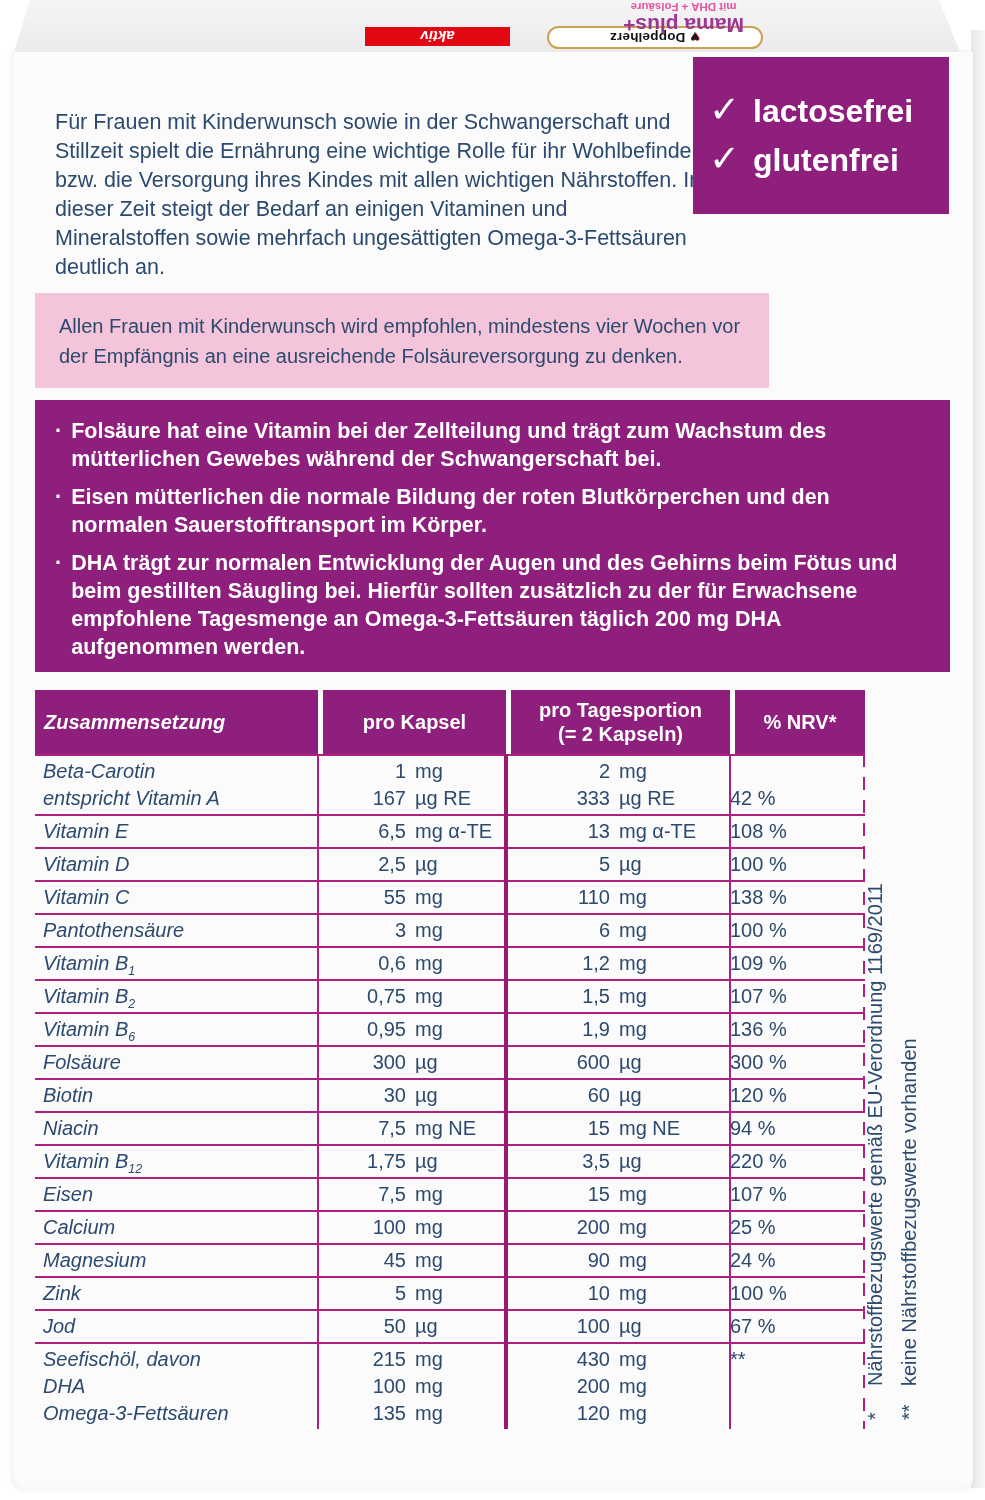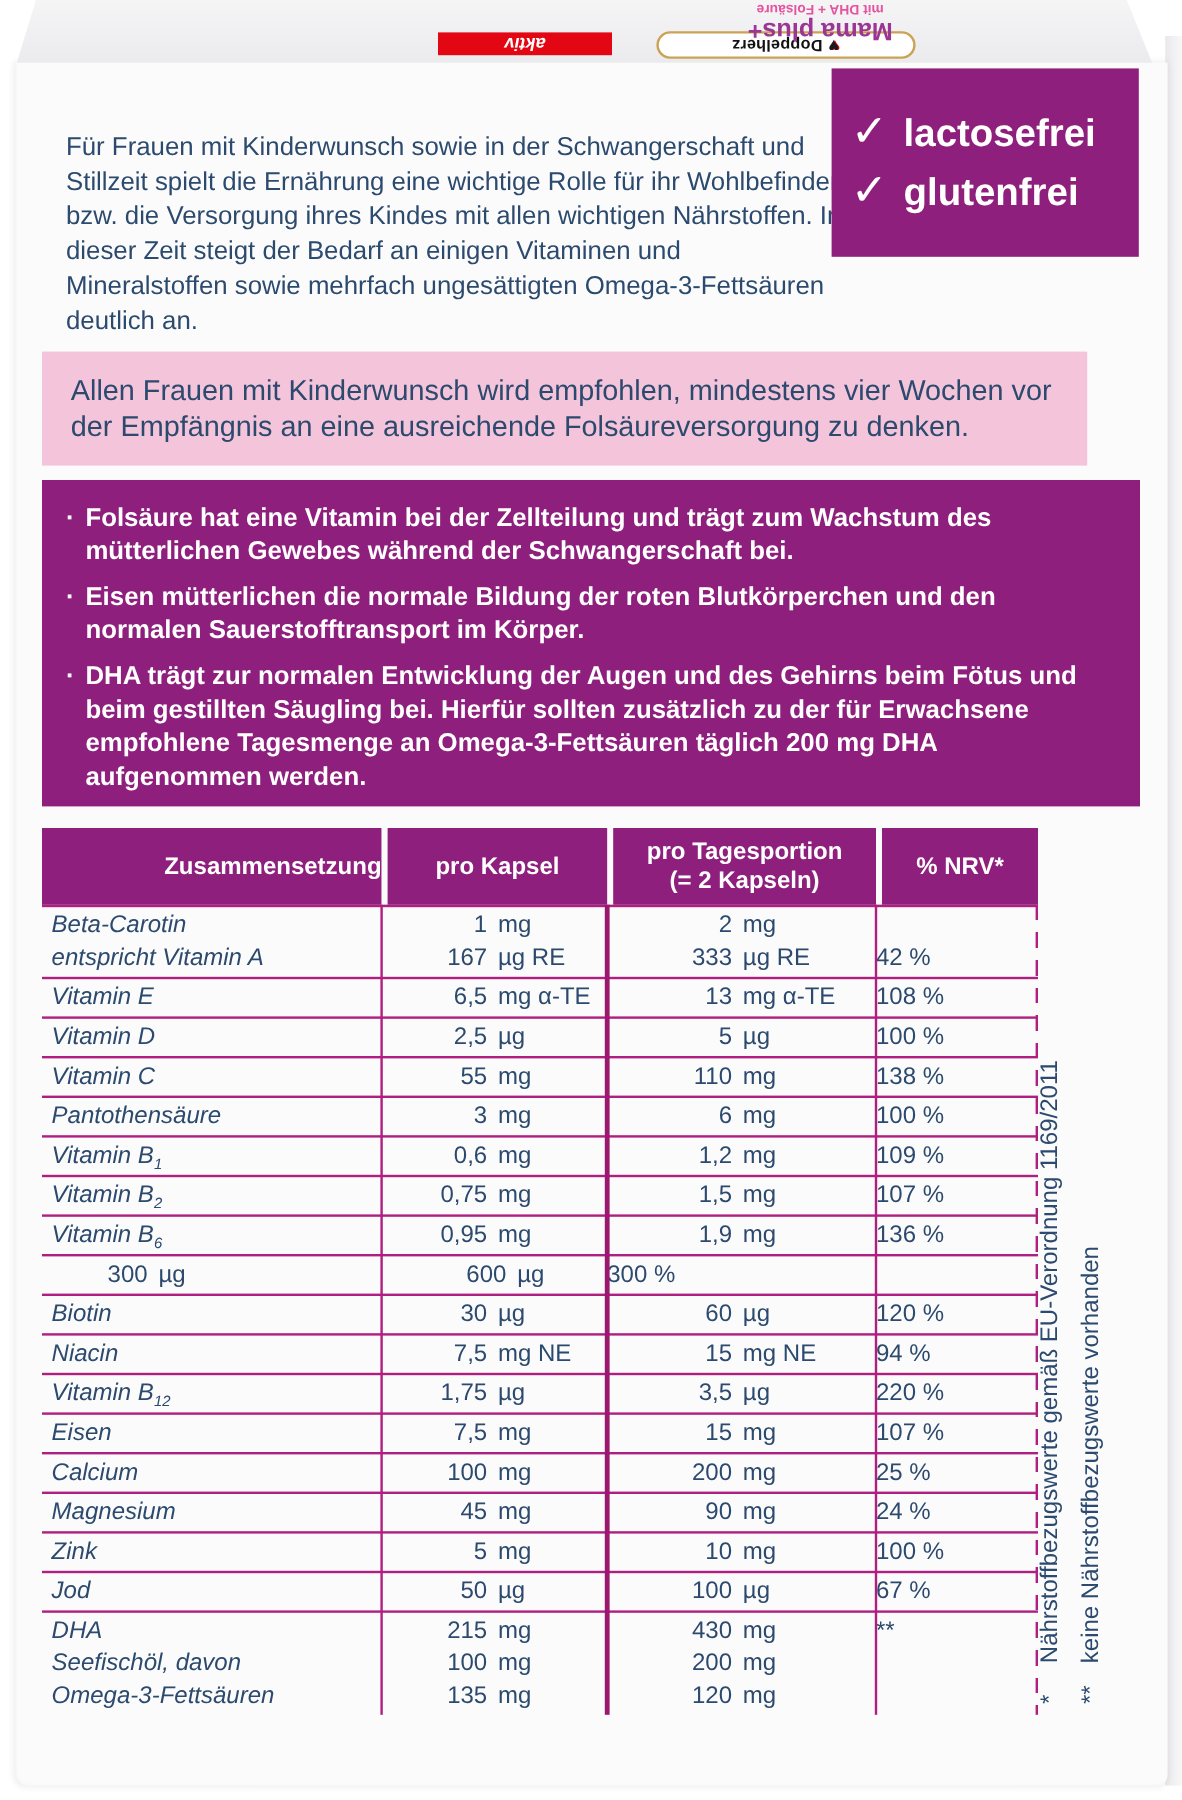--- a/index.html
+++ b/index.html
@@ -41,34 +41,34 @@
 
   .intro{position:absolute;left:43px;top:56px;width:652px;
          font-size:21.5px;line-height:29px;color:var(--text_navy);}
 
   .badge{position:absolute;left:681px;top:5px;width:256px;height:157px;background:var(--purple);
          color:#fff;display:flex;flex-direction:column;justify-content:center;gap:6px;
          padding-left:16px;box-sizing:border-box;}
   .badge-row{display:flex;align-items:center;gap:13px;font-size:32px;font-weight:bold;}
   .check{font-size:37px;font-weight:normal;transform:translateY(-2px);}
 
-  .advice{position:absolute;left:23px;top:241px;width:871px;height:95px;background:var(--pink_panel);
-          box-sizing:border-box;padding:18px 24px;font-size:24px;line-height:30px;color:var(--text_navy);}
+  .advice{position:absolute;left:23px;top:241px;width:734px;height:95px;background:var(--pink_panel);
+          box-sizing:border-box;padding:18px 24px;font-size:20px;line-height:30px;color:var(--text_navy);}
 
   .benefits{position:absolute;left:23px;top:348px;width:915px;height:272px;background:var(--purple);
             box-sizing:border-box;padding:17px 20px 0 20px;color:#fff;}
   .bullet{display:flex;gap:9px;font-size:21.5px;line-height:28px;font-weight:bold;margin-bottom:10px;}
   .bullet .dot{flex:0 0 auto;}
 
   
   .ntable{position:absolute;left:23px;top:638px;width:830px;}
   .t-head{display:grid;grid-template-columns:283px 188px 224px 135px;height:64px;}
   .th{background:var(--purple);color:#fff;font-weight:bold;font-size:20px;box-sizing:border-box;
       display:flex;flex-direction:column;justify-content:center;align-items:center;line-height:24px;}
-  .th.c1{align-items:flex-end;padding-left:9px;}
+  .th.c1{align-items:flex-start;padding-left:9px;font-style:italic;}
   .th + .th{border-left:5px solid var(--panel_white);}
   .t-body{position:relative;}
   .vline{position:absolute;top:0;bottom:0;width:2px;background:var(--table_line);}
   .vl-1{left:282px;}
   .vl-2{left:469px;width:4px;background:var(--table_line_strong);}
   .vl-3{left:694px;}
   .vl-4{left:828px;background:repeating-linear-gradient(to bottom,var(--table_line) 0 13px,transparent 13px 23px);}
   .t-row{display:grid;grid-template-columns:283px 188px 224px 135px;border-top:2px solid var(--table_line);
          padding:2px 0;}
   .t-row:first-child{border-top:none;}
@@ -324,20 +324,23 @@
               <div class="t-line t-val v3">
                 <span class="num">1,9</span>
                 <span class="unit">mg</span>
               </div>
             </div>
             <div class="t-cell c4">
               <div class="t-line t-nrv">136 %</div>
             </div>
           </div>
           <div class="t-row">
+            <div class="t-cell c1">
+              <div class="t-line t-name">Folsäure</div>
+            </div>
             <div class="t-cell c2">
               <div class="t-line t-val">
                 <span class="num">300</span>
                 <span class="unit">µg</span>
               </div>
             </div>
             <div class="t-cell c3">
               <div class="t-line t-val v3">
                 <span class="num">600</span>
                 <span class="unit">µg</span>
@@ -502,22 +505,22 @@
                 <span class="num">100</span>
                 <span class="unit">µg</span>
               </div>
             </div>
             <div class="t-cell c4">
               <div class="t-line t-nrv">67 %</div>
             </div>
           </div>
           <div class="t-row">
             <div class="t-cell c1">
+              <div class="t-line t-name">Seefischöl, davon</div>
               <div class="t-line t-name">DHA</div>
-              <div class="t-line t-name">Seefischöl, davon</div>
               <div class="t-line t-name">Omega-3-Fettsäuren</div>
             </div>
             <div class="t-cell c2">
               <div class="t-line t-val">
                 <span class="num">215</span>
                 <span class="unit">mg</span>
               </div>
               <div class="t-line t-val">
                 <span class="num">100</span>
                 <span class="unit">mg</span>

